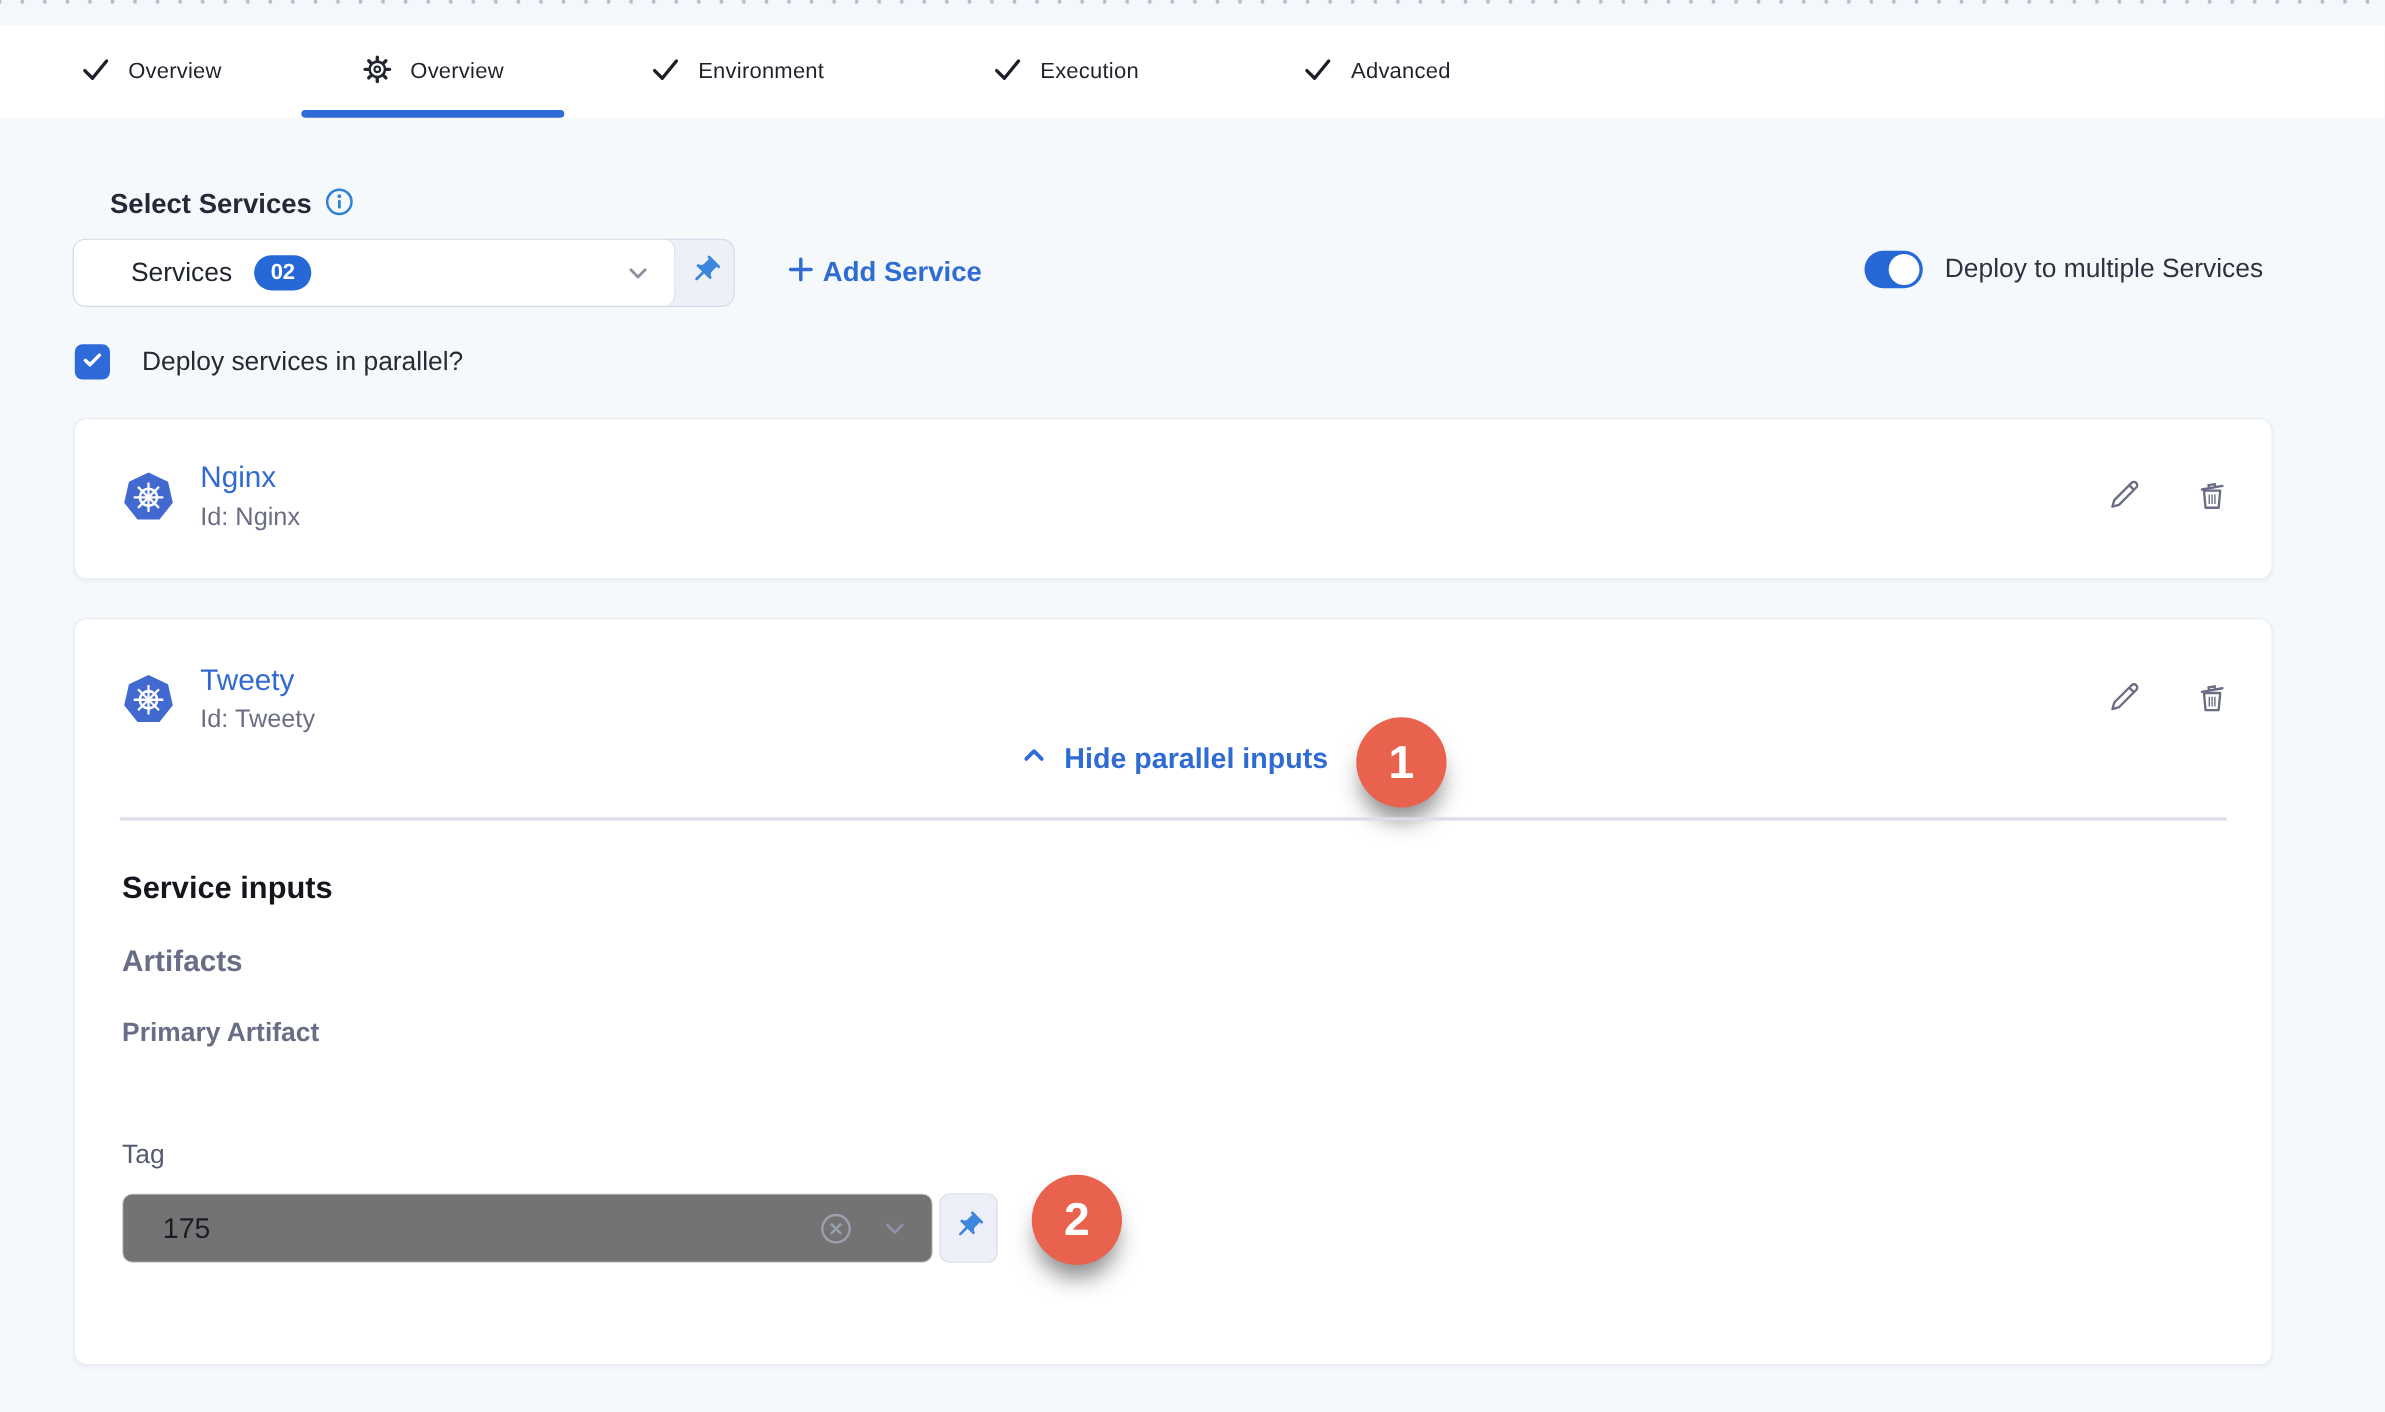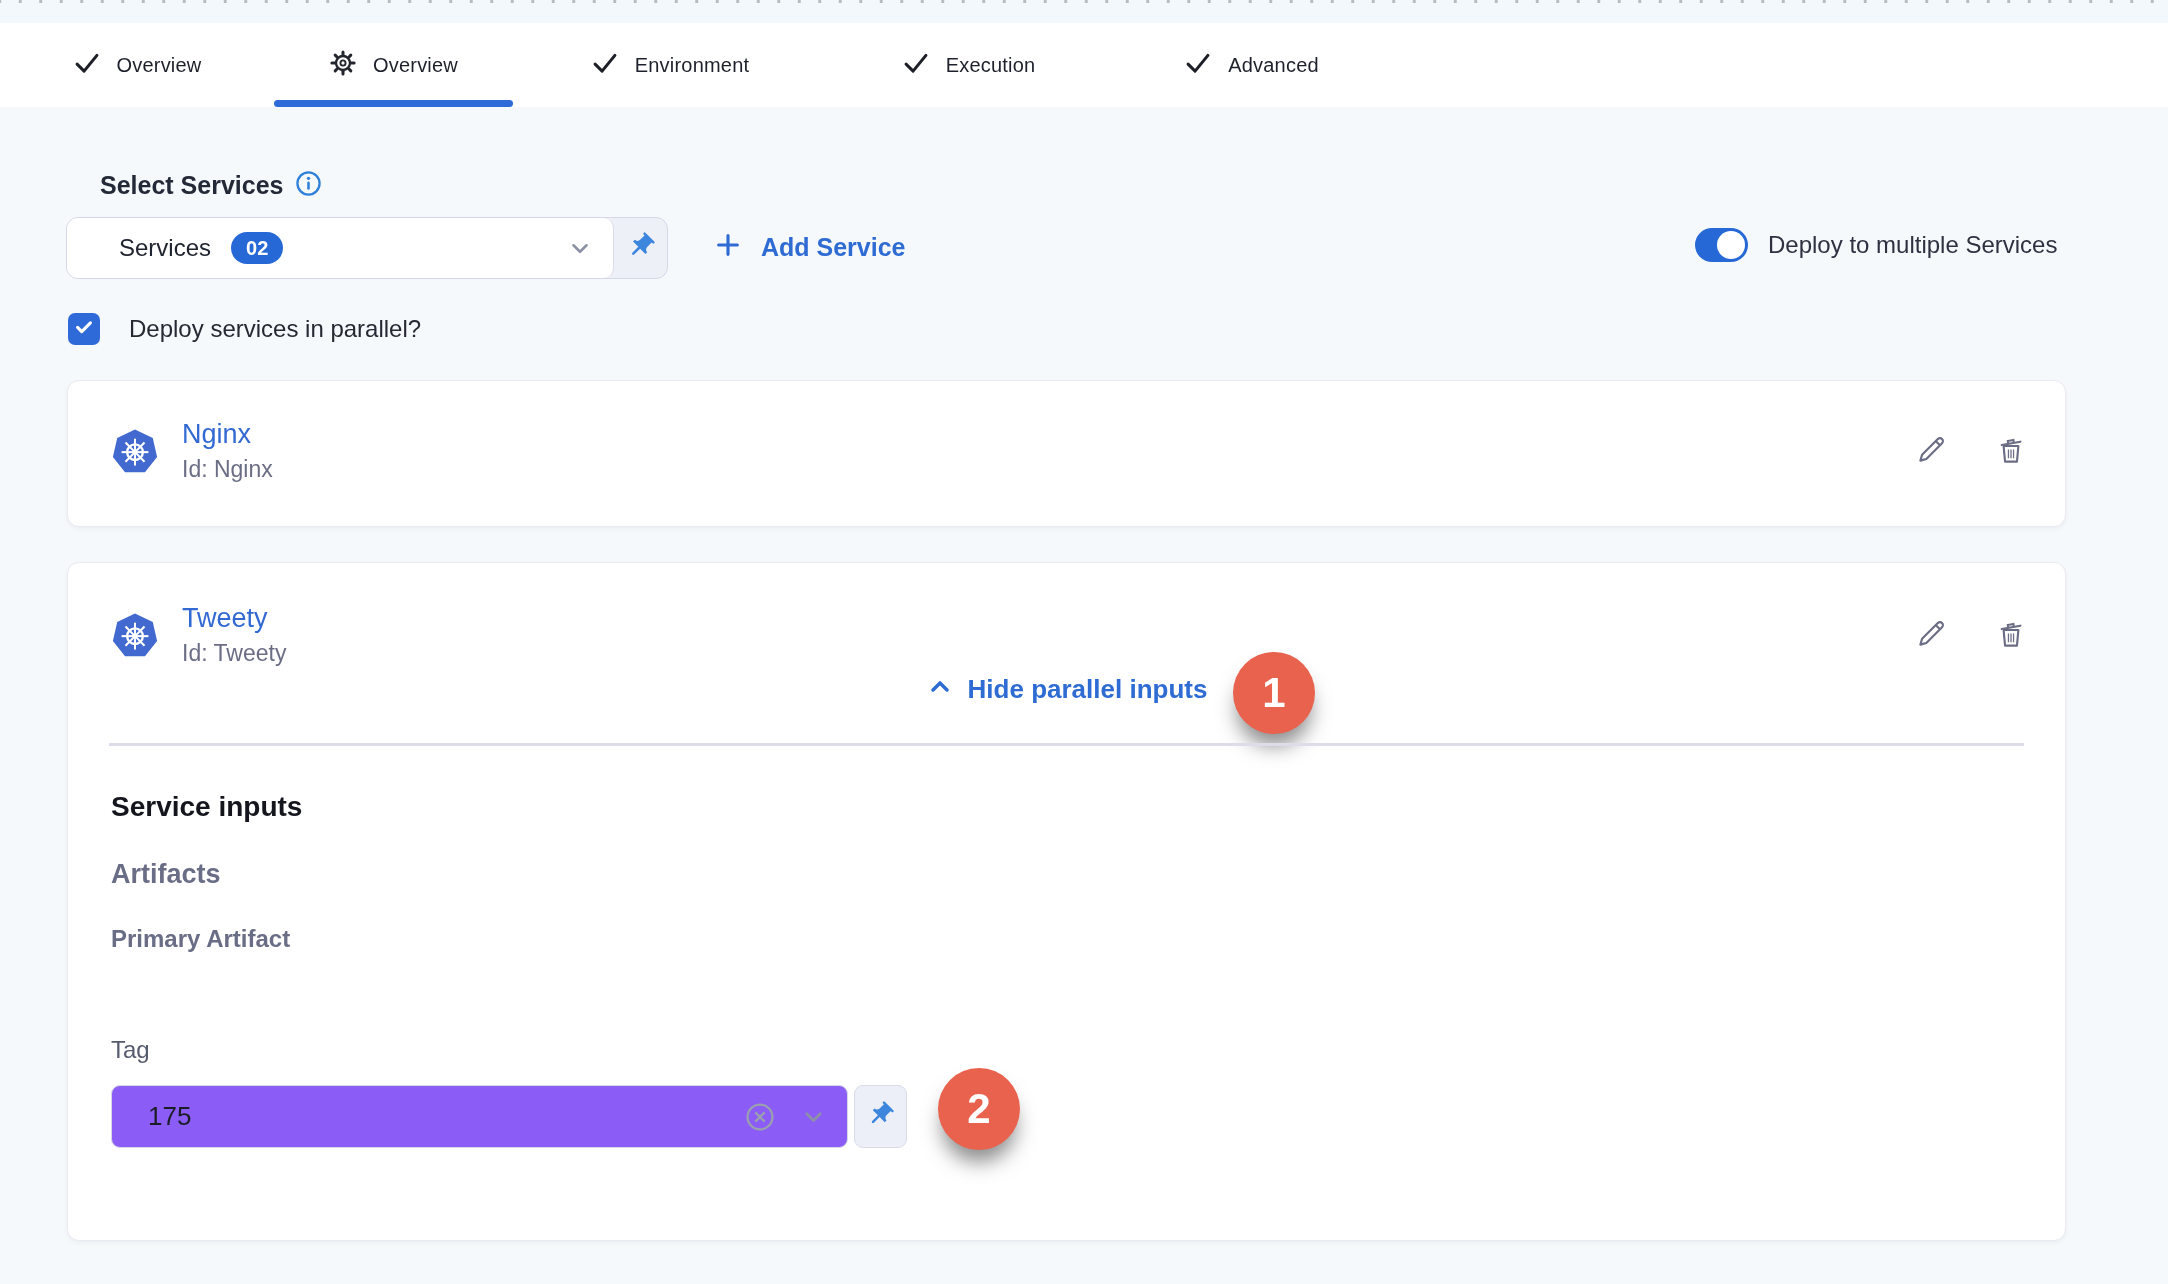--- a/index.html
+++ b/index.html
@@ -25,21 +25,21 @@
   .service-select{position:absolute; left:66px; top:217px; width:600px; height:60px; background:#eef0f8;
     border:1px solid #d6d8e6; border-radius:12px; display:flex; overflow:hidden;}
   .select-inner{width:547px; background:#fff; border-radius:10px; border-right:1px solid #d9dbe9;
     display:flex; align-items:center; padding:0 20px 0 52px; box-sizing:border-box;}
   .select-value{font-size:24px; font-weight:500; color:#20242f;}
   .count-pill{margin-left:20px; background:#2668d6; color:#fff; font-size:20px; font-weight:700;
     padding:4px 15px; border-radius:999px; line-height:1.2;}
   .select-chevron{margin-left:auto; display:flex;}
   .pin-seg{flex:1; display:flex; align-items:center; justify-content:center; cursor:pointer;}
 
-  .add-service{position:absolute; left:714px; top:226px; height:42px; display:flex; align-items:center; gap:19px; cursor:pointer;}
+  .add-service{position:absolute; left:714px; top:226px; height:42px; display:flex; align-items:center; gap:6px; cursor:pointer;}
   .add-service-label{font-size:25px; font-weight:600; color:#2e6bd3;}
 
   .toggle-row{position:absolute; left:1695px; top:228px; display:flex; align-items:center; gap:20px;}
   .toggle{position:relative; width:53px; height:34px; border-radius:17px; background:#2668d6; cursor:pointer;}
   .toggle-knob{position:absolute; right:3px; top:3px; width:28px; height:28px; border-radius:50%; background:#fff;}
   .toggle-label{font-size:24px; color:#2e3240;}
 
   .checkbox-row{position:absolute; left:68px; top:313px; display:flex; align-items:center; gap:29px;}
   .checkbox{width:32px; height:32px; border-radius:7px; background:#2f6bd8; display:flex; align-items:center; justify-content:center; cursor:pointer;}
   .checkbox-label{font-size:24px; color:#262932;}
@@ -70,21 +70,21 @@
   .badge-2{left:870px; top:505px;}
 
   .divider{position:absolute; left:41px; right:41px; top:180px; height:3px; background:#dcdde8;}
 
   .h-service-inputs{position:absolute; left:43px; top:228px; font-size:28px; font-weight:700; color:#14151d;}
   .h-artifacts{position:absolute; left:43px; top:296px; font-size:27px; font-weight:700; color:#6a6d86;}
   .h-primary{position:absolute; left:43px; top:362px; font-size:24px; font-weight:700; color:#6a6d86;}
 
   .tag-label{position:absolute; left:43px; top:473px; font-size:24px; color:#565a6d;}
   .tag-row{position:absolute; left:43px; top:522px; display:flex; gap:6px; height:63px;}
-  .tag-input-wrap{width:737px; background:#8b5cf6; border:1px solid #d6d8e6; border-radius:9px;
+  .tag-input-wrap{width:737px; background:#737373; border:1px solid #d6d8e6; border-radius:9px;
     display:flex; align-items:center; padding:0 20px 0 10px; box-sizing:border-box;}
   .tag-input{border:none; outline:none; flex:1; font-size:26px; color:#1b1d26; font-family:"Liberation Sans", sans-serif; background:transparent; padding-left:26px; min-width:0;}
   .tag-icons{display:flex; align-items:center; gap:22px;}
   .tag-pin{width:53px; background:#edeff8; border:1px solid #d9dbe9; border-radius:9px; display:flex; align-items:center; justify-content:center; cursor:pointer; box-sizing:border-box;}
 </style>
 </head>
 <body>
 
 <div class="page">
 

